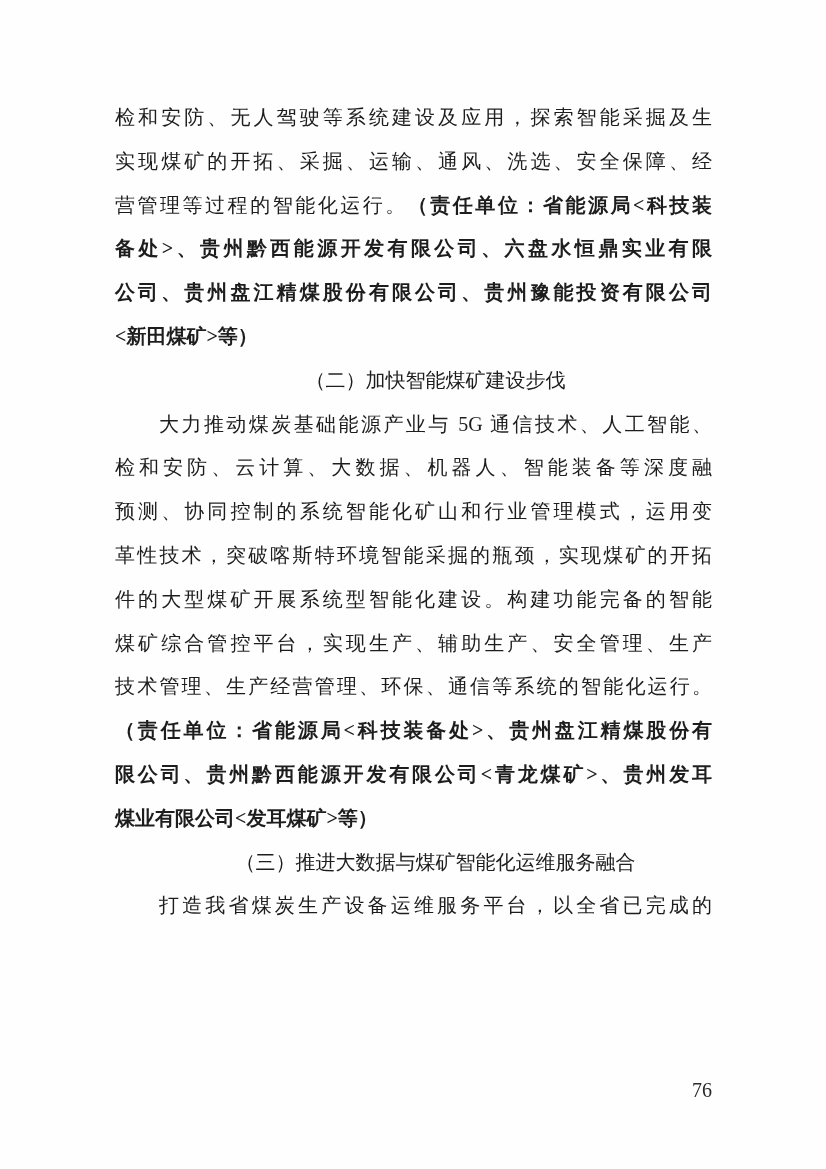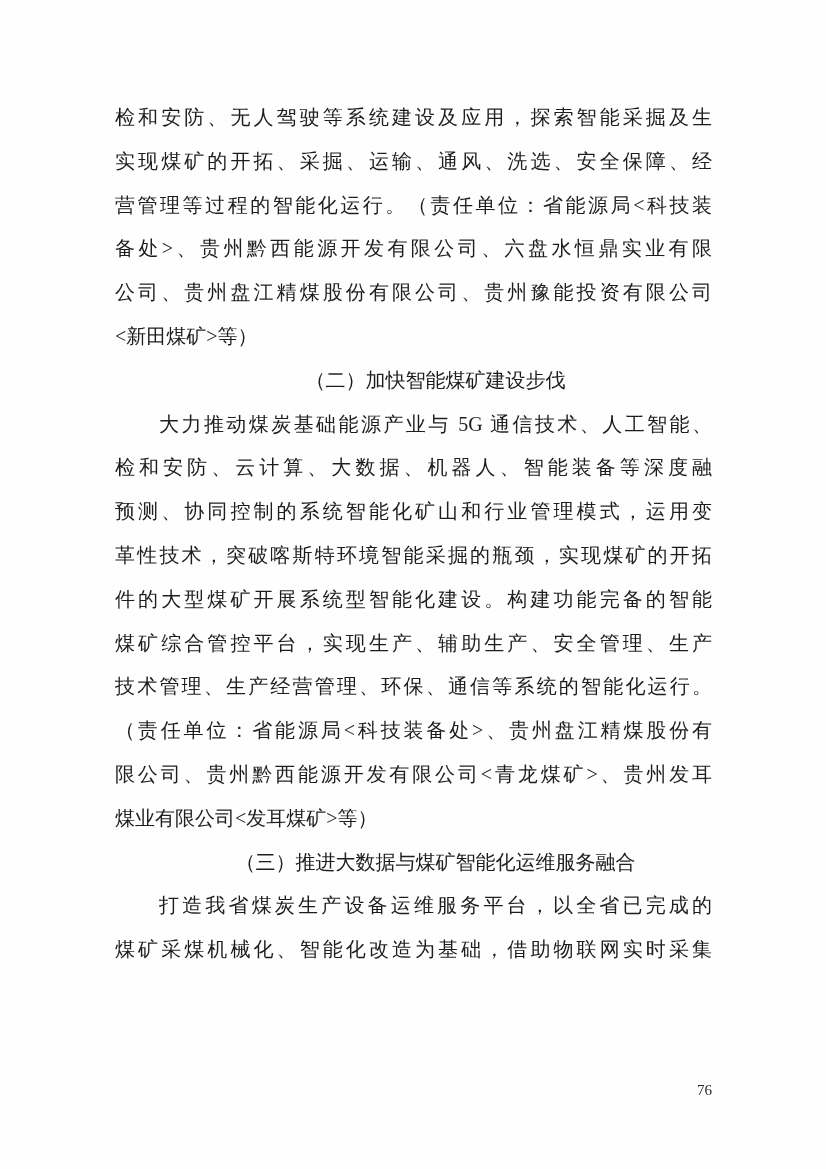--- a/index.html
+++ b/index.html
@@ -32,29 +32,29 @@
   }
   p.line.fill {
     text-align: justify;
     text-align-last: justify;
   }
   p.line.indent {
     text-indent: 44px;
     text-align: center;
   }
   .bold {
-    font-weight: normal;
+    font-weight: bold;
   }
   .page-footer {
     position: absolute;
     left: 115px;
     top: 1078px;
     width: 597px;
     text-align: right;
-    font-size: 15px;
+    font-size: 20px;
     line-height: 24px;
     color: #2a2a2a;
   }
 </style>
 </head>
 <body>
 
 <div class="page">
   <main class="text-block">
 
@@ -77,20 +77,19 @@
     <p class="line fill"><span>煤矿综合管控平台，实现生产、辅助生产、安全管理、生产</span></p>
     <p class="line fill"><span>技术管理、生产经营管理、环保、通信等系统的智能化运行。</span></p>
 
     <p class="line fill bold"><span>（责任单位：省能源局&lt;科技装备处&gt;、贵州盘江精煤股份有</span></p>
     <p class="line fill bold"><span>限公司、贵州黔西能源开发有限公司&lt;青龙煤矿&gt;、贵州发耳</span></p>
     <p class="line bold"><span>煤业有限公司&lt;发耳煤矿&gt;等）</span></p>
 
     <p class="line indent"><span>（三）推进大数据与煤矿智能化运维服务融合</span></p>
 
     <p class="line fill indent"><span>打造我省煤炭生产设备运维服务平台，以全省已完成的</span></p>
-    <p class="line fill"><span>煤矿采煤机械化、智能化改造为基础，借助物联网实时采集</span></p>
 
   </main>
 
   <footer class="page-footer">
     <span>76</span>
   </footer>
 </div>
 
 </body></html>

